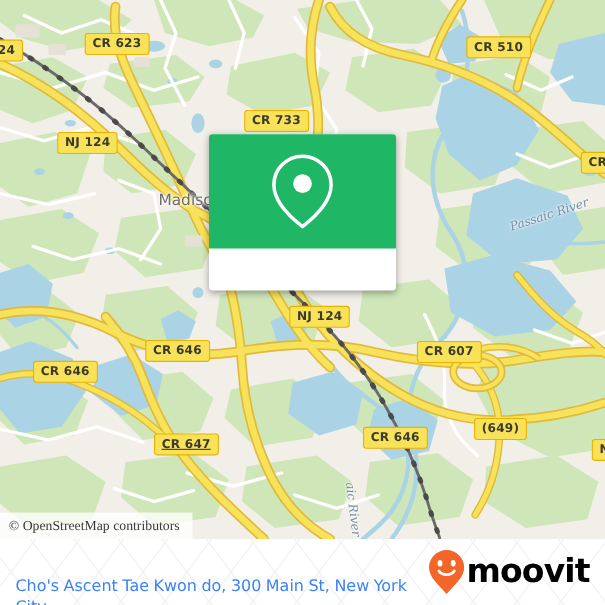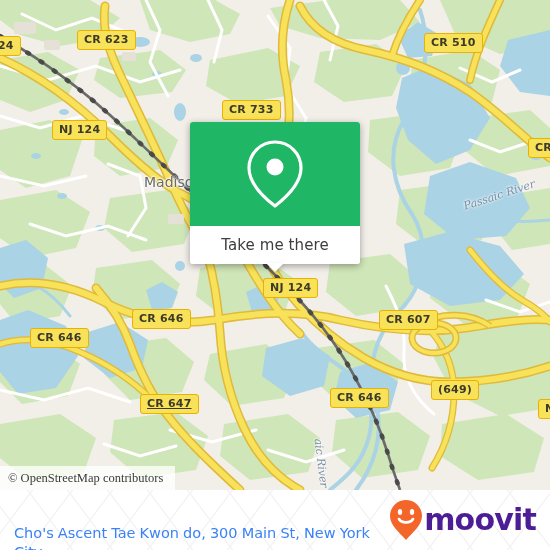--- a/index.html
+++ b/index.html
@@ -171,21 +171,21 @@
   }
   #moovit-logo {
     position: relative;
     z-index: 2;
     display: flex;
     align-items: center;
     flex: 0 0 auto;
     margin-left: auto;
   }
   #moovit-wordmark {
-    color: #4c1d95;
+    color: #000000;
     font-family: "DejaVu Sans", sans-serif;
     font-size: 30px;
     font-weight: bold;
     letter-spacing: -0.8px;
     margin-left: 1px;
     line-height: 1;
   }
 </style>
 </head>
 <body>
@@ -374,24 +374,20 @@
   <div class="shield" style="left:140px; top:394px;text-decoration:underline;">CR 647</div>
   <div class="shield" style="left:538px; top:399px;">N</div>
 
   <div id="popup-card">
     <div id="popup-green">
       <svg width="62" height="72" viewBox="0 0 62 72">
         <path d="M31,4 C16.6,4 5,15.6 5,30 C5,44 18,58 31,68 C44,58 57,44 57,30 C57,15.6 45.4,4 31,4 Z" fill="none" stroke="#ffffff" stroke-width="3.2" stroke-linejoin="round"></path>
         <circle cx="31" cy="29" r="8.5" fill="#ffffff"></circle>
       </svg>
     </div>
-    <div id="popup-white">
-      <span id="popup-label">Take me there</span>
-      <div id="popup-tail"></div>
-    </div>
   </div>
 
   <div id="osm-attribution">© OpenStreetMap contributors</div>
 </div>
 
 <div id="footer">
   <svg id="footer-watermark" viewBox="0 0 550 60" preserveAspectRatio="none">
     <g stroke="#e9e9ec" stroke-width="1.4" fill="none">
       <path d="M-20,70 L40,-10 M20,70 L80,-10 M60,70 L120,-10 M100,70 L160,-10
                M140,70 L200,-10 M180,70 L240,-10 M220,70 L280,-10 M260,70 L320,-10

